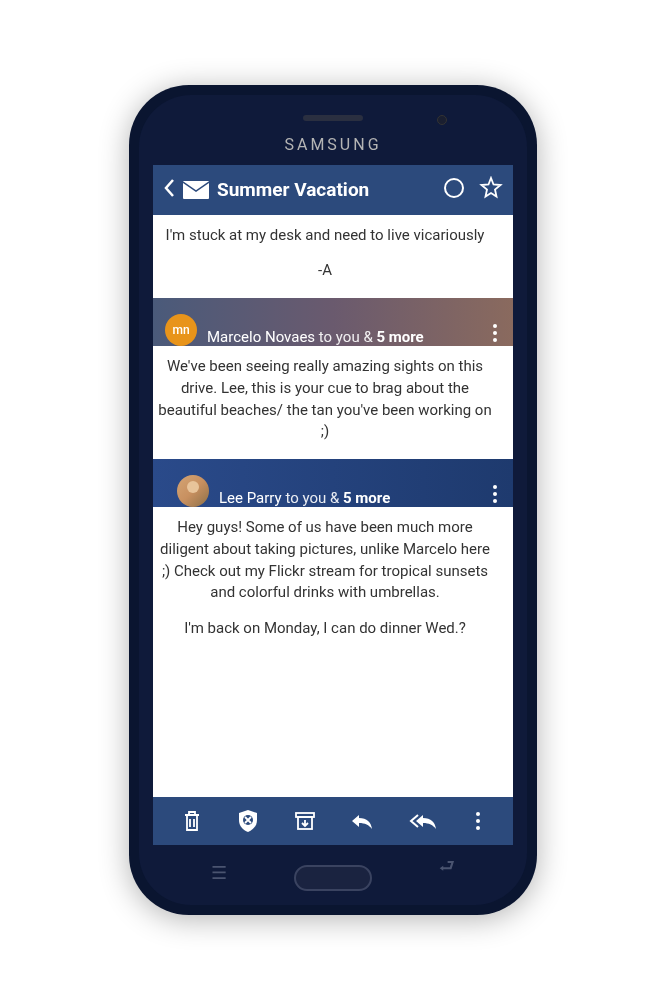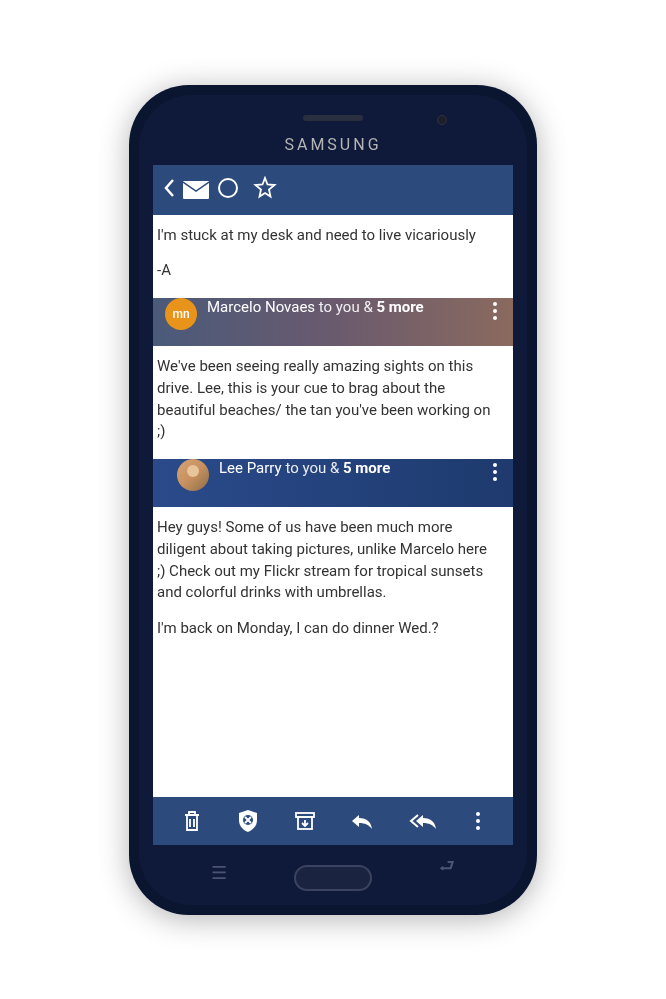--- a/index.html
+++ b/index.html
@@ -100,27 +100,28 @@
     .content {
       flex: 1;
       overflow: hidden;
       background: #fff;
     }
     .message-body {
       padding: 10px 20px 16px 4px;
       font-size: 15px;
       color: #333;
       line-height: 1.45;
+      text-align: center;
     }
     .message-body p { margin-bottom: 14px; }
     .message-body p:last-child { margin-bottom: 0; }
     .sender-bar {
       height: 48px;
       display: flex;
-      align-items: flex-start;
+      align-items: flex-end;
       padding: 0 12px;
       color: #fff;
       gap: 10px;
       position: relative;
     }
     .sender-bar-1 {
       background: linear-gradient(to right, #4a5a7a, #6a5a6e, #8a6a5e);
     }
     .sender-bar-2 {
       background: linear-gradient(to right, #2a4a8a, #1e3a6e);
@@ -232,20 +233,21 @@
           <svg width="12" height="20" viewBox="0 0 12 20">
               <path d="M10 2 L3 10 L10 18" stroke="#fff" stroke-width="2.5" fill="none"></path>
             </svg>
         </div>
         <div class="mail-icon">
           <svg width="26" height="18" viewBox="0 0 26 18">
               <rect x="0" y="0" width="26" height="18" fill="#fff" rx="1"></rect>
               <path d="M0 1 L13 10 L26 1" stroke="#2c4a7c" stroke-width="1.5" fill="none"></path>
             </svg>
         </div>
+        <div class="app-title">Summer Vacation</div>
         <div class="header-actions">
           <div class="circle-icon">
             <svg width="22" height="22" viewBox="0 0 22 22">
                 <circle cx="11" cy="11" r="9" stroke="#fff" stroke-width="2" fill="none"></circle>
               </svg>
           </div>
           <div class="star-icon">
             <svg width="24" height="24" viewBox="0 0 24 24">
                 <path d="M12 2 L14.5 8.5 L21.5 9 L16 13.5 L17.5 20.5 L12 17 L6.5 20.5 L8 13.5 L2.5 9 L9.5 8.5 Z" stroke="#fff" stroke-width="1.8" fill="none"></path>
               </svg>

